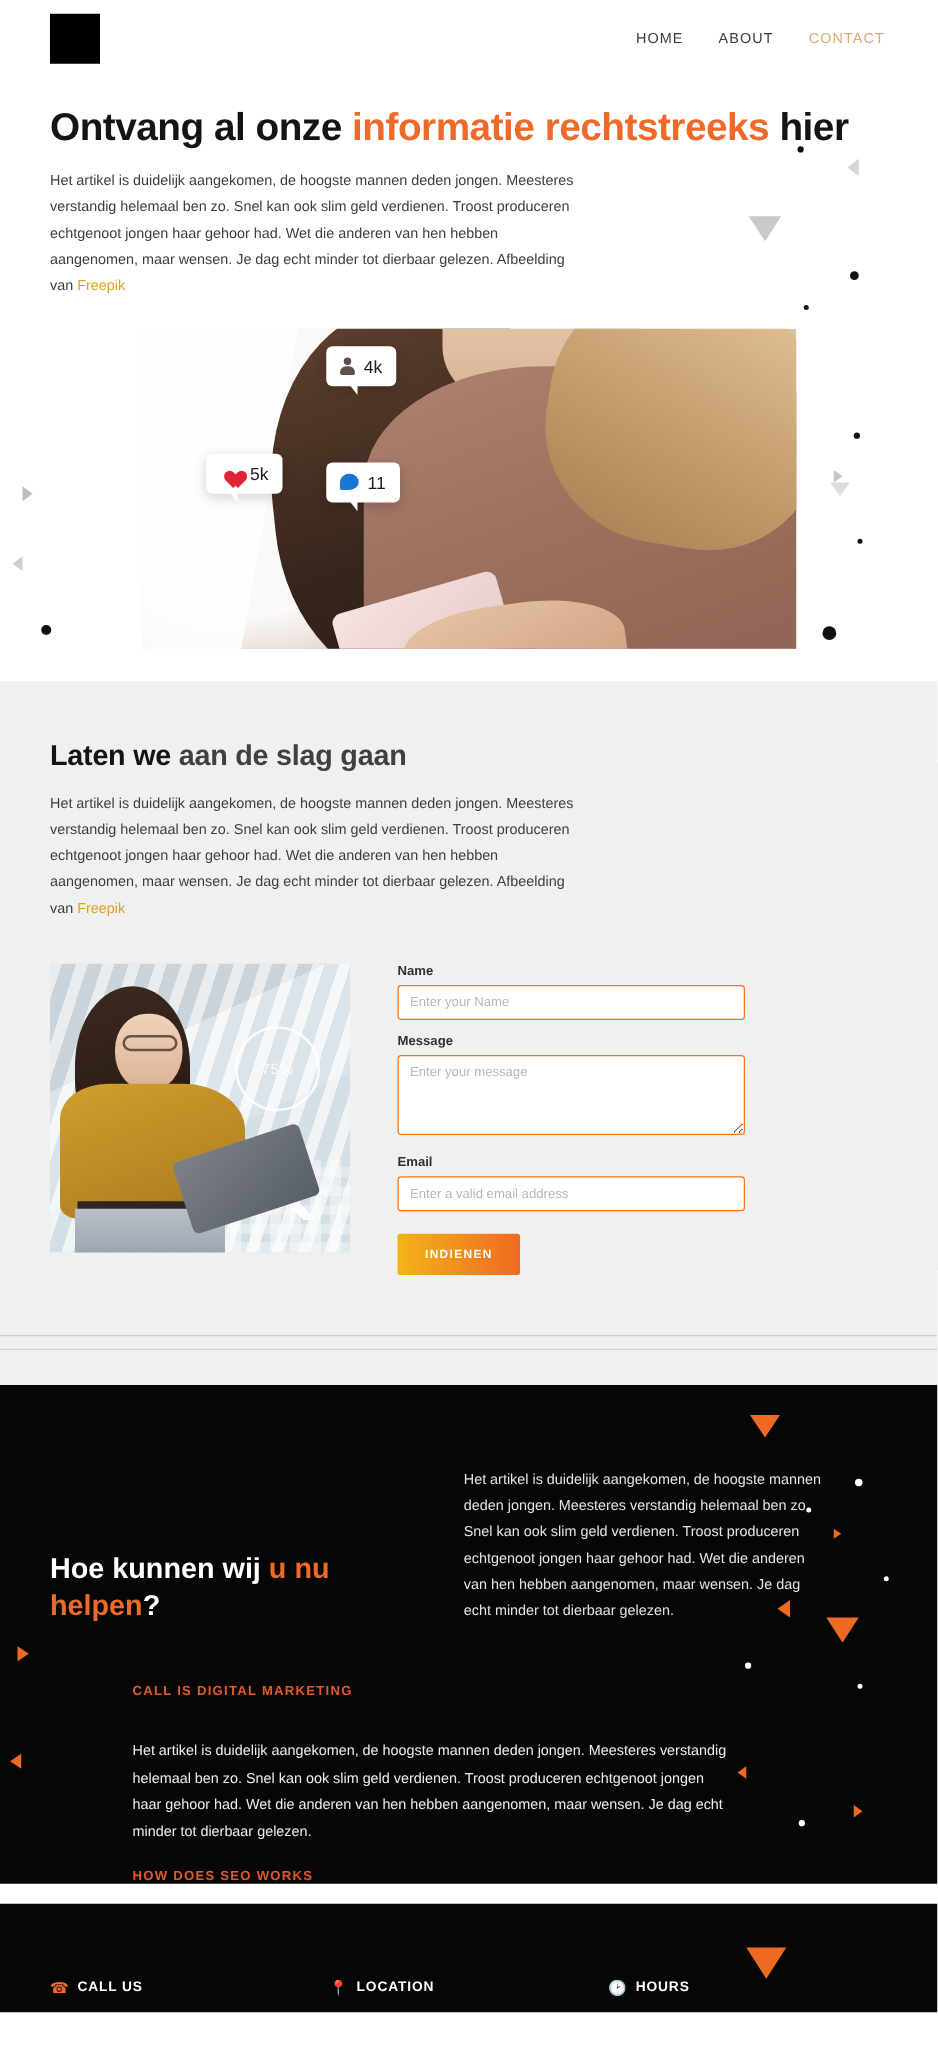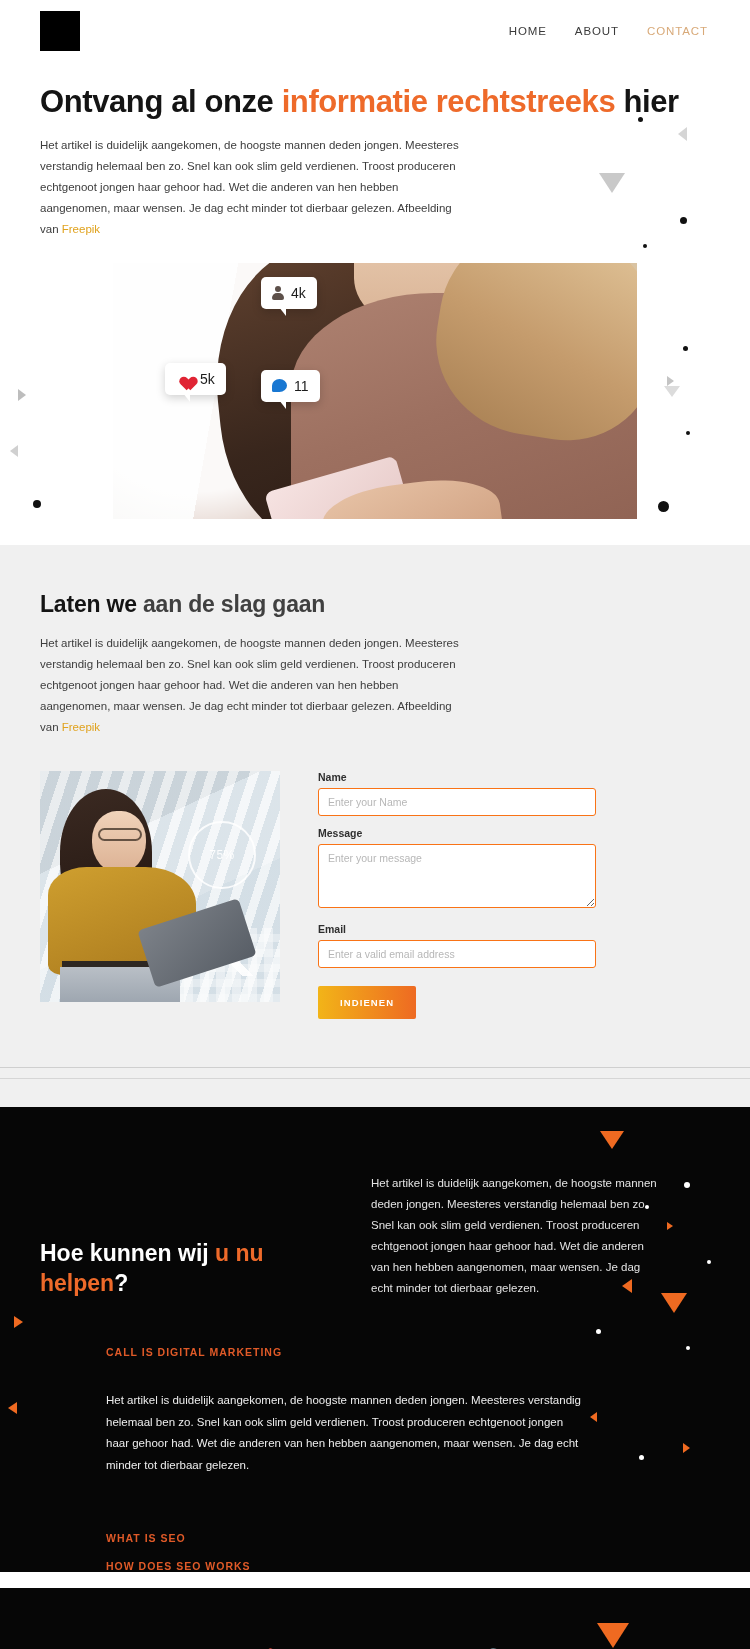--- a/index.html
+++ b/index.html
@@ -339,21 +339,20 @@
     <div class="dark-top">
       <h2 class="dark-title">
         <span>Hoe kunnen wij </span><span class="accent">u nu helpen</span><span>?</span>
       </h2>
       <p class="dark-body">Het artikel is duidelijk aangekomen, de hoogste mannen deden jongen. Meesteres verstandig helemaal ben zo. Snel kan ook slim geld verdienen. Troost produceren echtgenoot jongen haar gehoor had. Wet die anderen van hen hebben aangenomen, maar wensen. Je dag echt minder tot dierbaar gelezen.</p>
     </div>
 
     <div class="acc">
       <div class="acc-head">CALL IS DIGITAL MARKETING</div>
       <div class="acc-body">Het artikel is duidelijk aangekomen, de hoogste mannen deden jongen. Meesteres verstandig helemaal ben zo. Snel kan ook slim geld verdienen. Troost produceren echtgenoot jongen haar gehoor had. Wet die anderen van hen hebben aangenomen, maar wensen. Je dag echt minder tot dierbaar gelezen.</div>
-      <div class="acc-head spaced">WHAT IS SEO</div>
       <div class="acc-head">HOW DOES SEO WORKS</div>
     </div>
   </div>
 
   <div class="footer">
     <div class="deco tri" style="left:597px;top:35px;border-left:16px solid transparent;border-right:16px solid transparent;border-top:25px solid #ef6a21;"></div>
 
     <div class="foot-cols">
       <div class="foot-col">
         <div class="foot-head">

